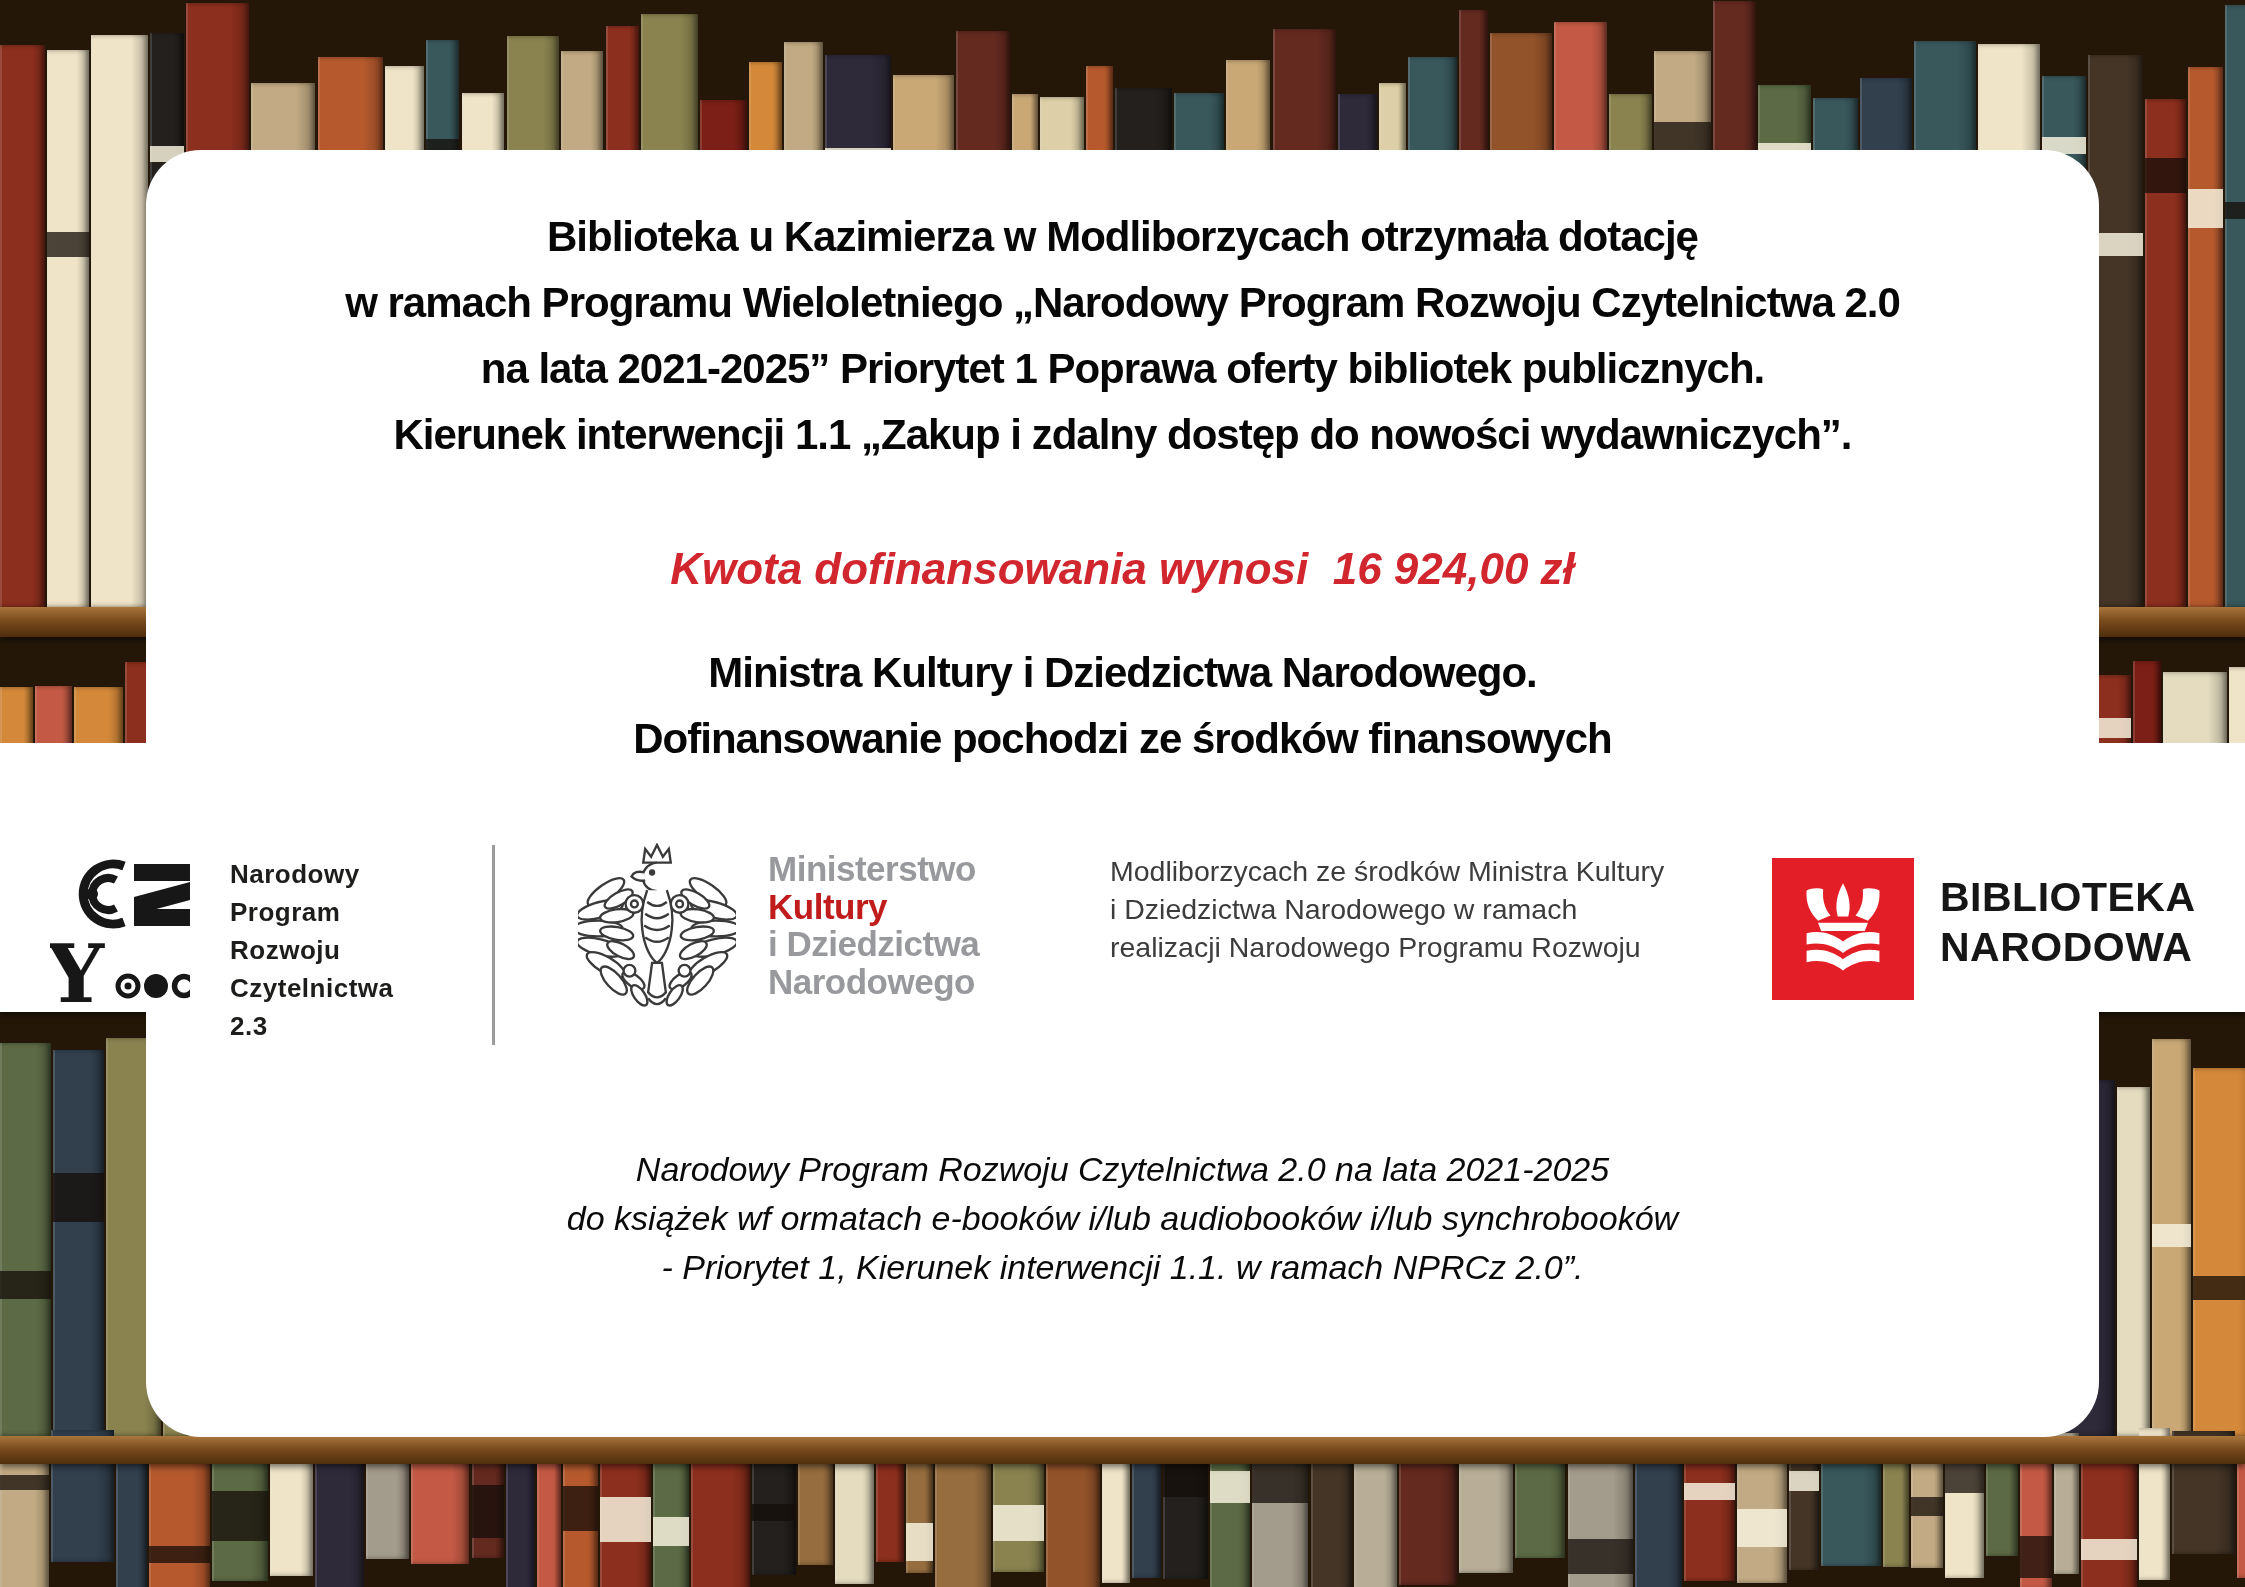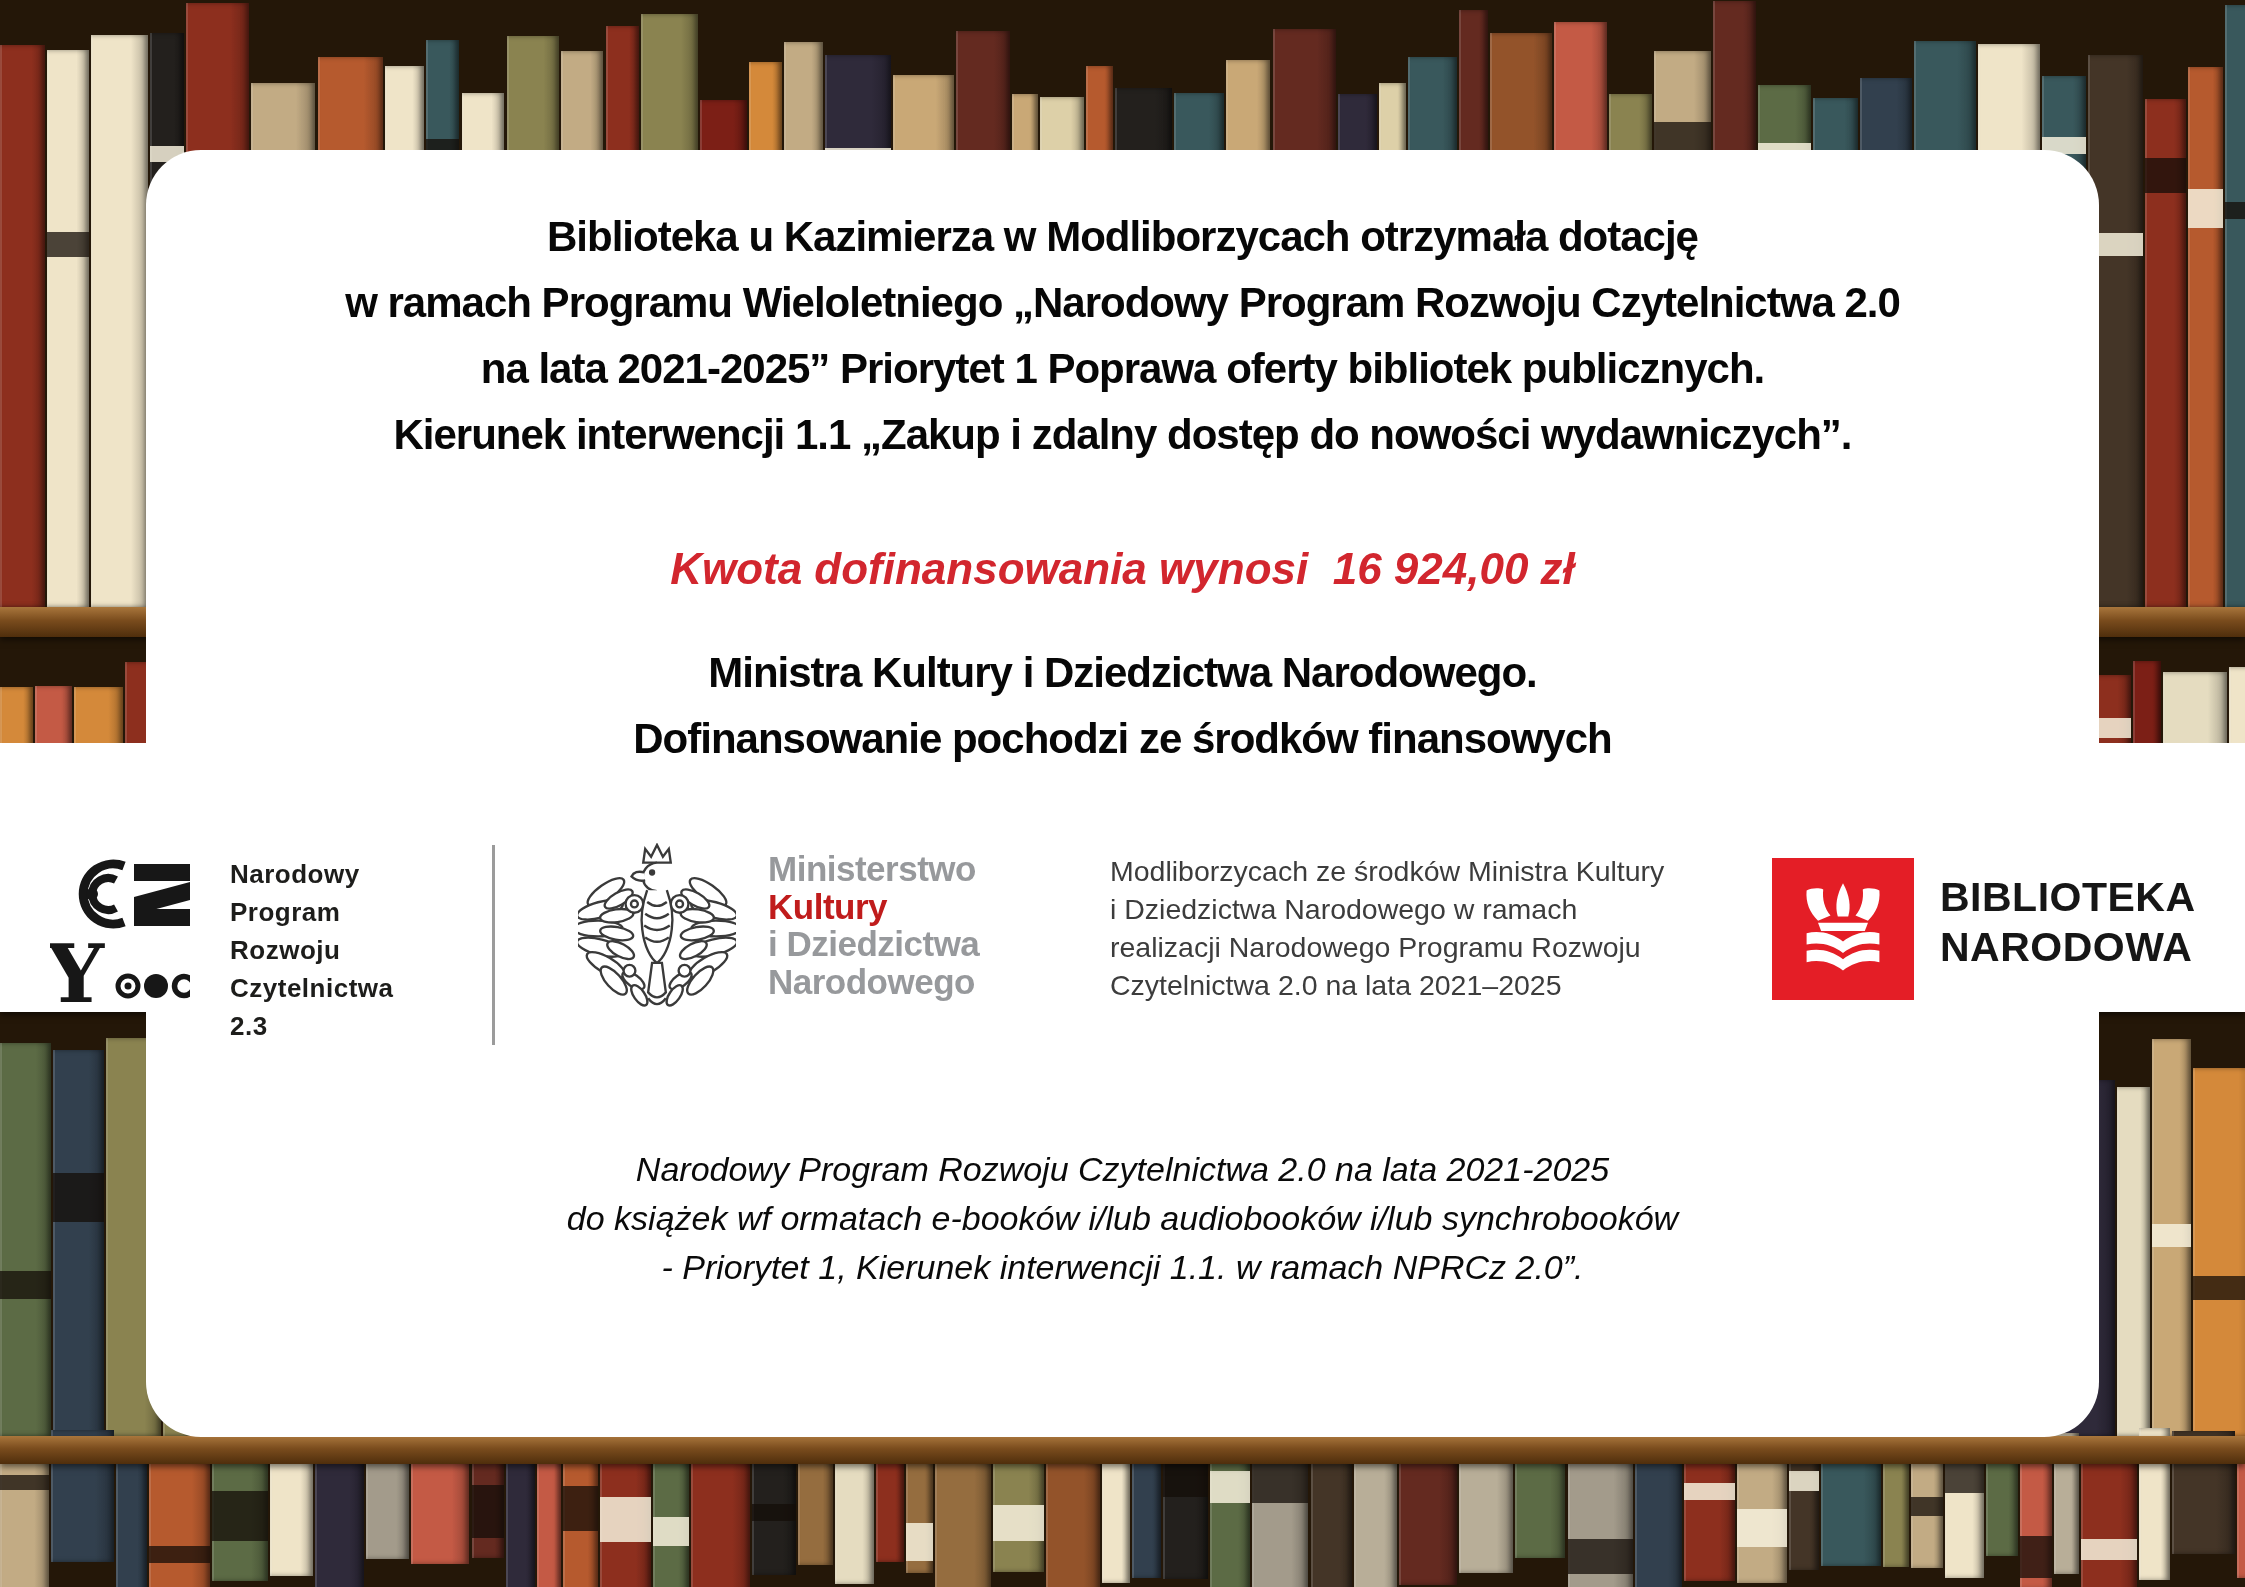--- a/index.html
+++ b/index.html
@@ -557,21 +557,20 @@
     <div>Ministerstwo</div>
     <div class="red">Kultury</div>
     <div>i Dziedzictwa</div>
     <div>Narodowego</div>
   </div>
 
   <div class="layer fundnote">
     <div>Modliborzycach ze środków Ministra Kultury</div>
     <div>i Dziedzictwa Narodowego w ramach</div>
     <div>realizacji Narodowego Programu Rozwoju</div>
-    <div>Czytelnictwa 2.0 na lata 2021–2025</div>
   </div>
 
   <div class="layer bnlogo-square">
     <svg width="104" height="104" viewBox="0 0 100 100">
       <g fill="#ffffff">
         <path d="M50,6 C44,17 42,28 45,38 L55,38 C58,28 56,17 50,6 Z"></path>
         <path d="M15,13 C14,25 18,34 26,42 L38,37 C32,30 30,21 31,12 C26,10 19,11 15,13 Z"></path>
         <path d="M85,13 C86,25 82,34 74,42 L62,37 C68,30 70,21 69,12 C74,10 81,11 85,13 Z"></path>
         <path d="M26,44 L74,44 L71,52 L29,52 Z"></path>
         <path d="M50,62 C40,54 27,51 15,54 L15,65 C27,62 40,65 50,73 C60,65 73,62 85,65 L85,54 C73,51 60,54 50,62 Z"></path>

